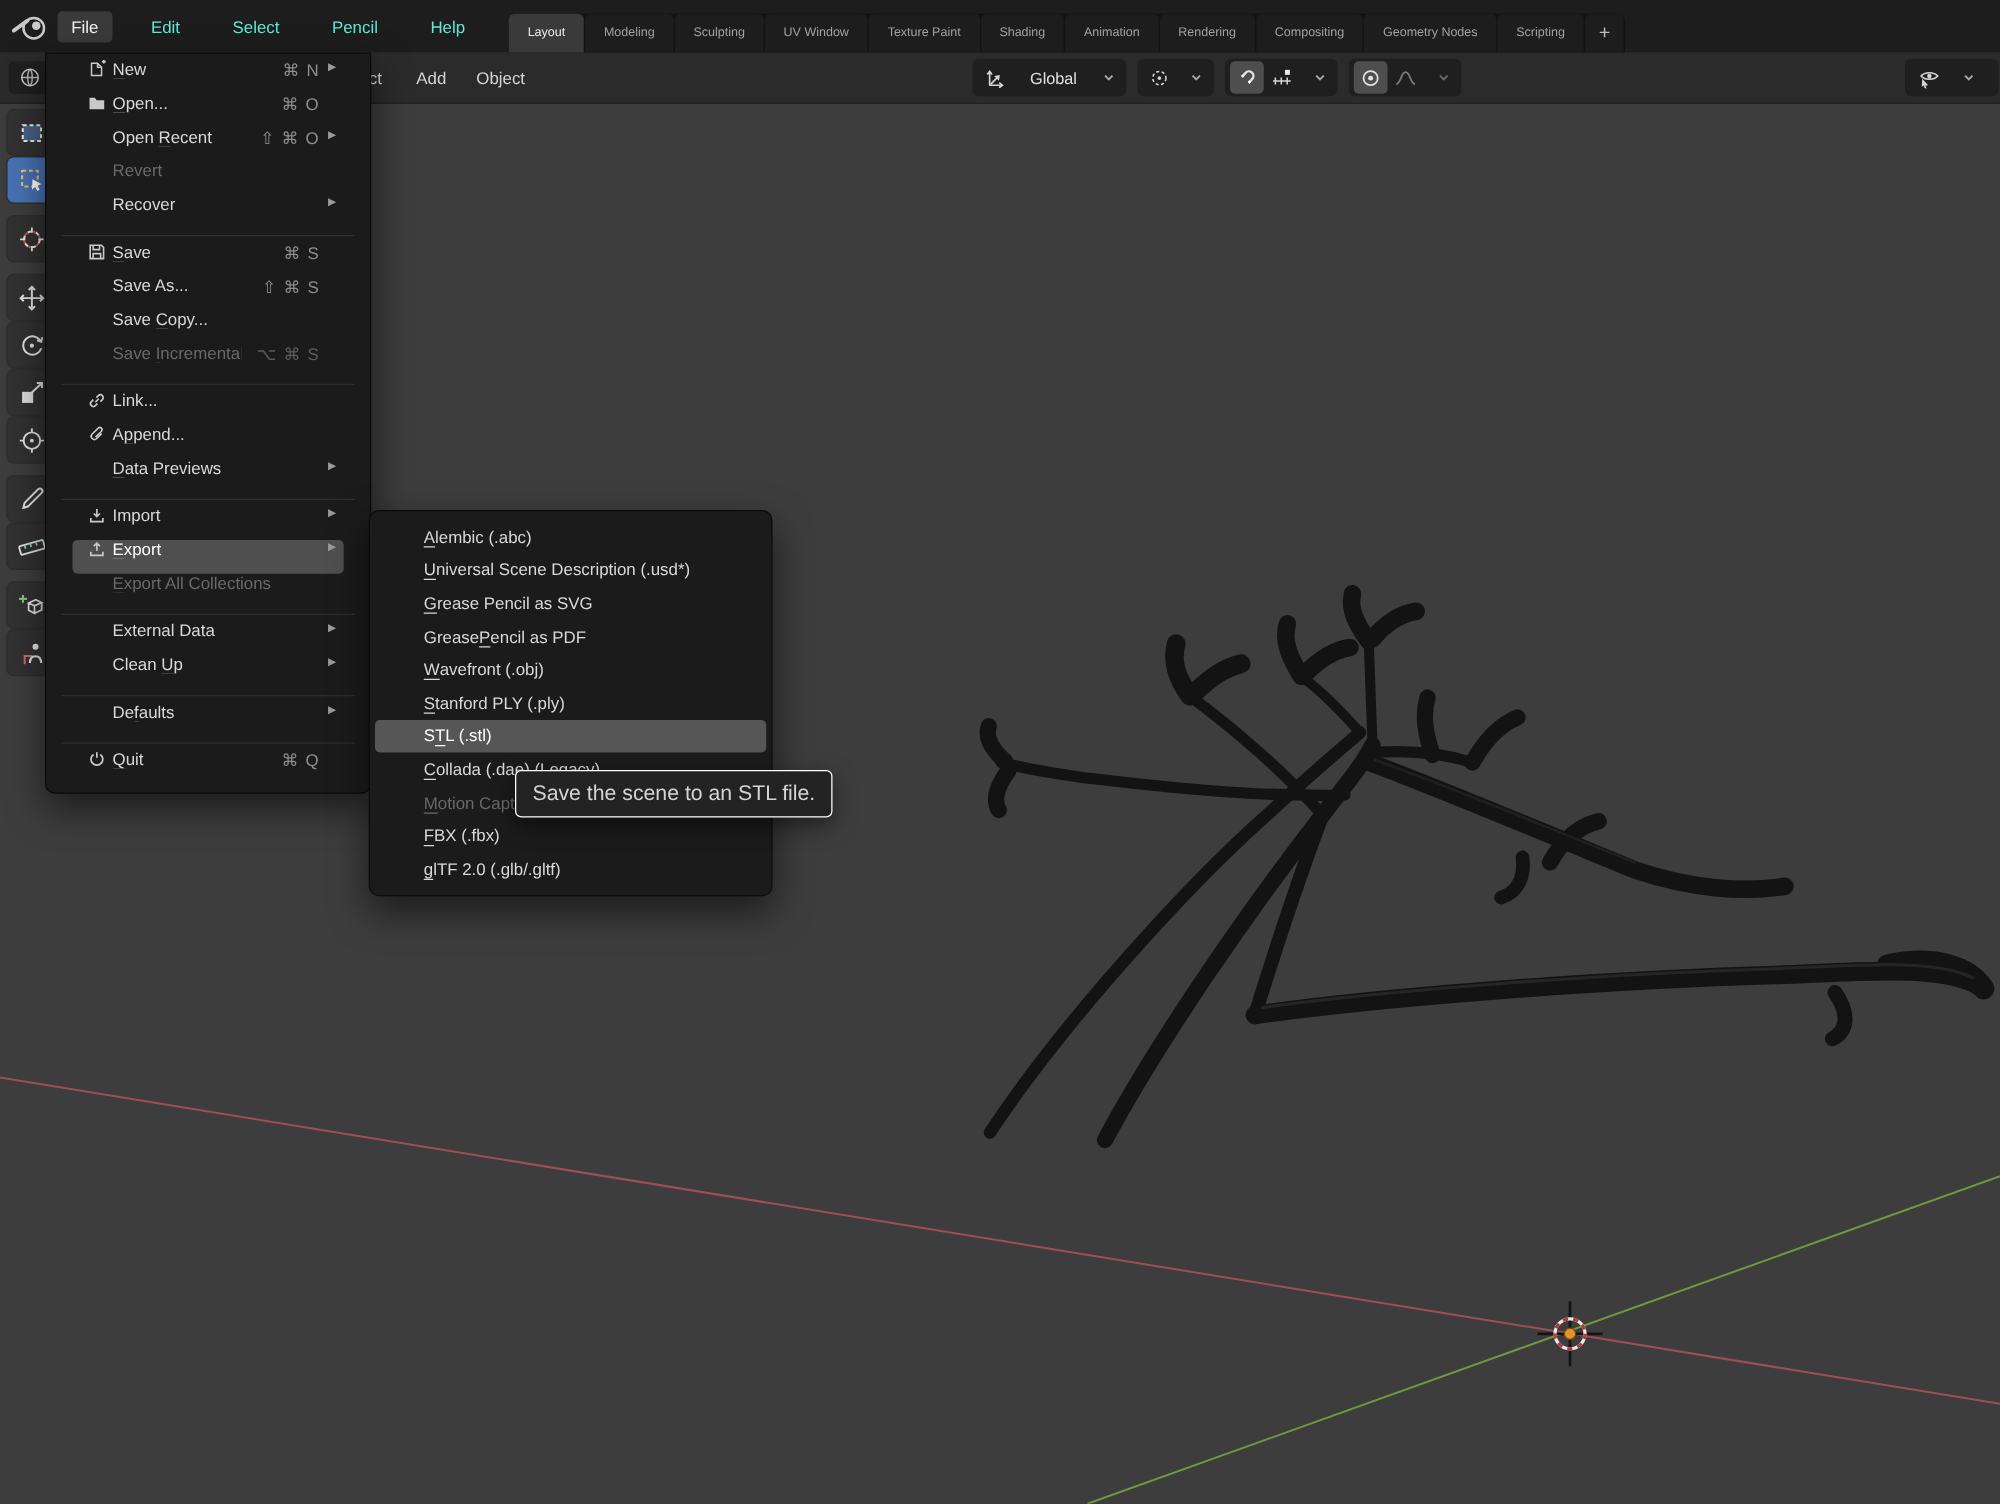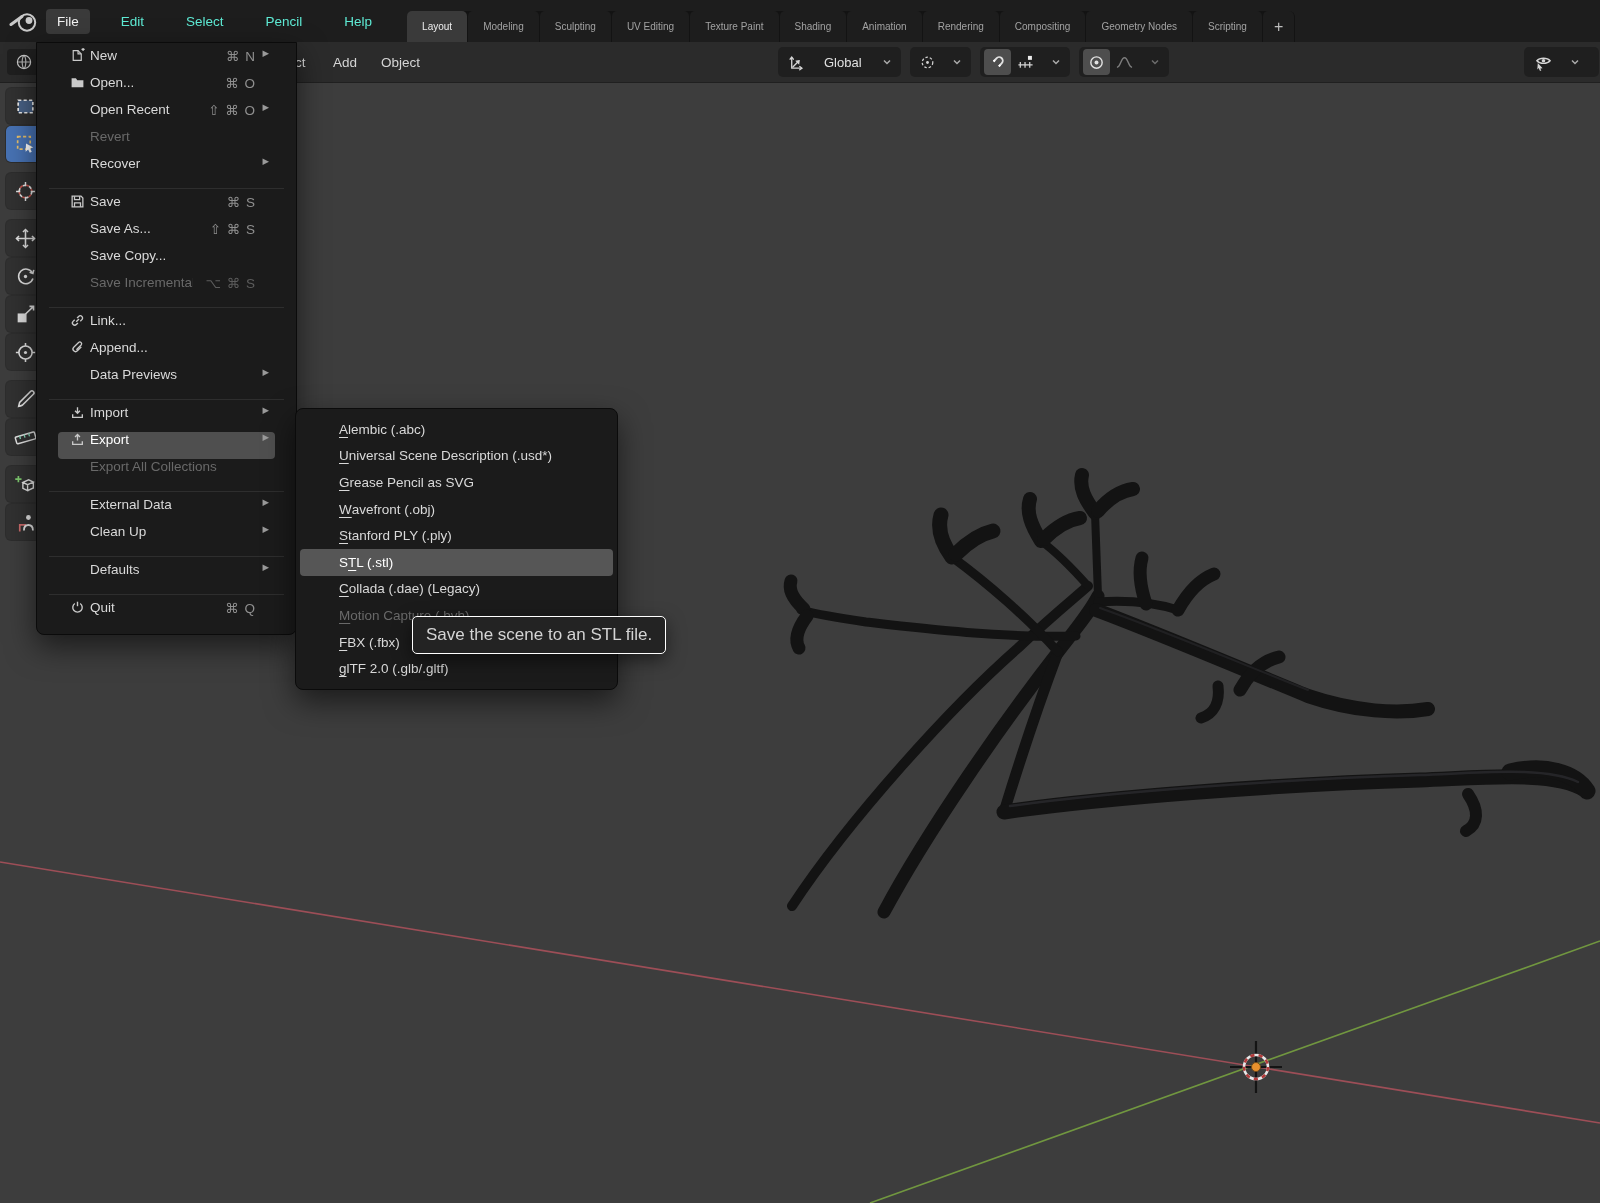--- a/index.html
+++ b/index.html
@@ -127,21 +127,21 @@
       <div class="tmenu active">File</div>
       <div class="tmenu">Edit</div>
       <div class="tmenu">Select</div>
       <div class="tmenu">Pencil</div>
       <div class="tmenu">Help</div>
     </div>
   <div class="tabs" id="tabs">
       <div class="tab active">Layout</div>
       <div class="tab">Modeling</div>
       <div class="tab">Sculpting</div>
-      <div class="tab">UV Editing</div>
+      <div class="tab">UV Window</div>
       <div class="tab">Texture Paint</div>
       <div class="tab">Shading</div>
       <div class="tab">Animation</div>
       <div class="tab">Rendering</div>
       <div class="tab">Compositing</div>
       <div class="tab">Geometry Nodes</div>
       <div class="tab">Scripting</div>
       <div class="tab plus">+</div>
     </div>
 </div>
@@ -472,20 +472,21 @@
       <span class="lb"><span class="u">Q</span>uit</span>
       <span class="sc">⌘ Q</span>
       <span class="arr"></span>
     </div>
   </div>
 
 <div class="submenu" id="export-menu">
     <div class="srow"><span class="u">A</span>lembic (.abc)</div>
     <div class="srow"><span class="u">U</span>niversal Scene Description (.usd*)</div>
     <div class="srow"><span class="u">G</span>rease Pencil as SVG</div>
+    <div class="srow">Grease <span class="u">P</span>encil as PDF</div>
     <div class="srow"><span class="u">W</span>avefront (.obj)</div>
     <div class="srow"><span class="u">S</span>tanford PLY (.ply)</div>
     <div class="srow hl">S<span class="u">T</span>L (.stl)</div>
     <div class="srow"><span class="u">C</span>ollada (.dae) (Legacy)</div>
     <div class="srow dis"><span class="u">M</span>otion Capture (.bvh)</div>
     <div class="srow"><span class="u">F</span>BX (.fbx)</div>
     <div class="srow"><span class="u">g</span>lTF 2.0 (.glb/.gltf)</div>
   </div>
 
 <div class="tooltip">

